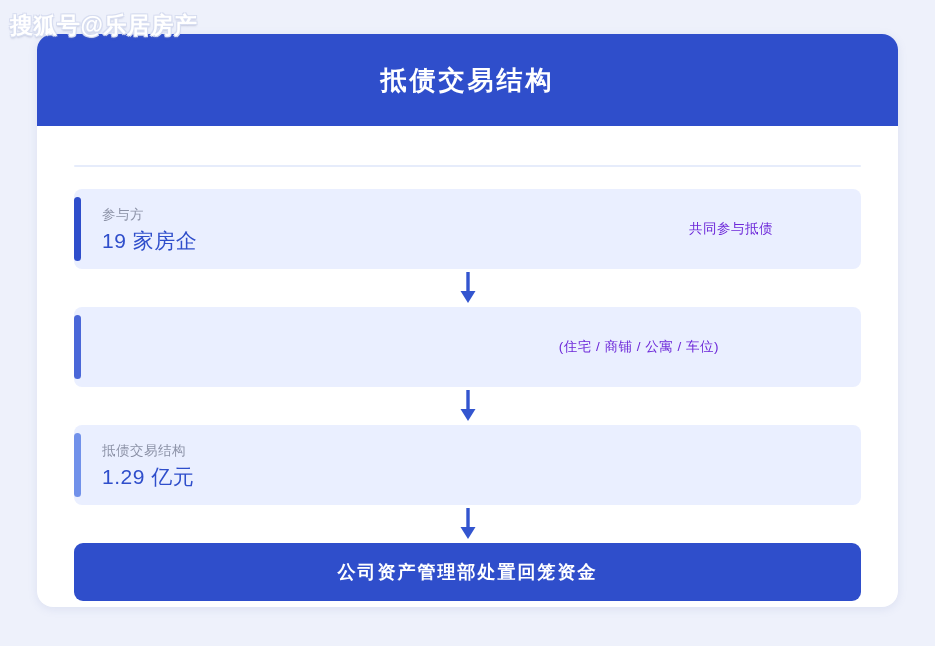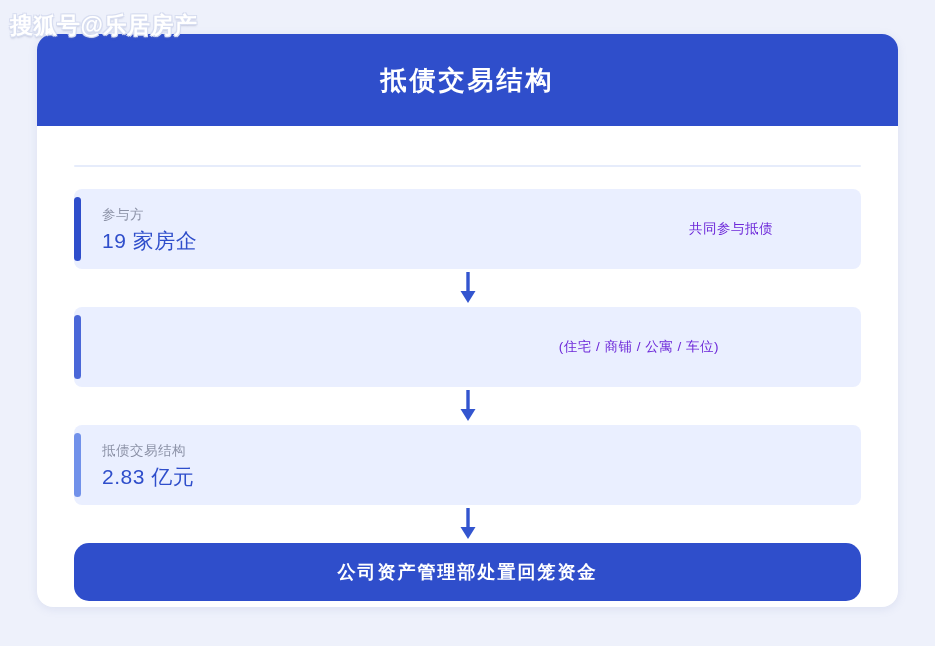--- a/index.html
+++ b/index.html
@@ -146,21 +146,21 @@
     display: flex;
     align-items: center;
     justify-content: center;
   }
   .arrow svg { display: block; }
 
   
   .footer-bar {
     height: 58px;
     background: #2f4ecb;
-    border-radius: 15px;
+    border-radius: 9px;
     display: flex;
     align-items: center;
     justify-content: center;
     margin-top: 0;
   }
   .footer-bar .ftext {
     color: #ffffff;
     font-size: 18px;
     font-weight: bold;
     letter-spacing: 2px;
@@ -208,21 +208,21 @@
         <svg width="20" height="32" viewBox="0 0 20 32">
           <rect x="8.3" y="0" width="3.4" height="21" fill="#3355cf"></rect>
           <polygon points="2.5,19 17.5,19 10,31" fill="#3355cf"></polygon>
         </svg>
       </div>
 
       <div class="row row-3">
         <span class="accent" style="background:#7191ea"></span>
         <div class="left">
           <div class="label">抵债交易结构</div>
-          <div class="value">2.83 亿元</div>
+          <div class="value">1.29 亿元</div>
         </div>
       </div>
 
       <div class="arrow">
         <svg width="20" height="32" viewBox="0 0 20 32">
           <rect x="8.3" y="0" width="3.4" height="21" fill="#3355cf"></rect>
           <polygon points="2.5,19 17.5,19 10,31" fill="#3355cf"></polygon>
         </svg>
       </div>
 

